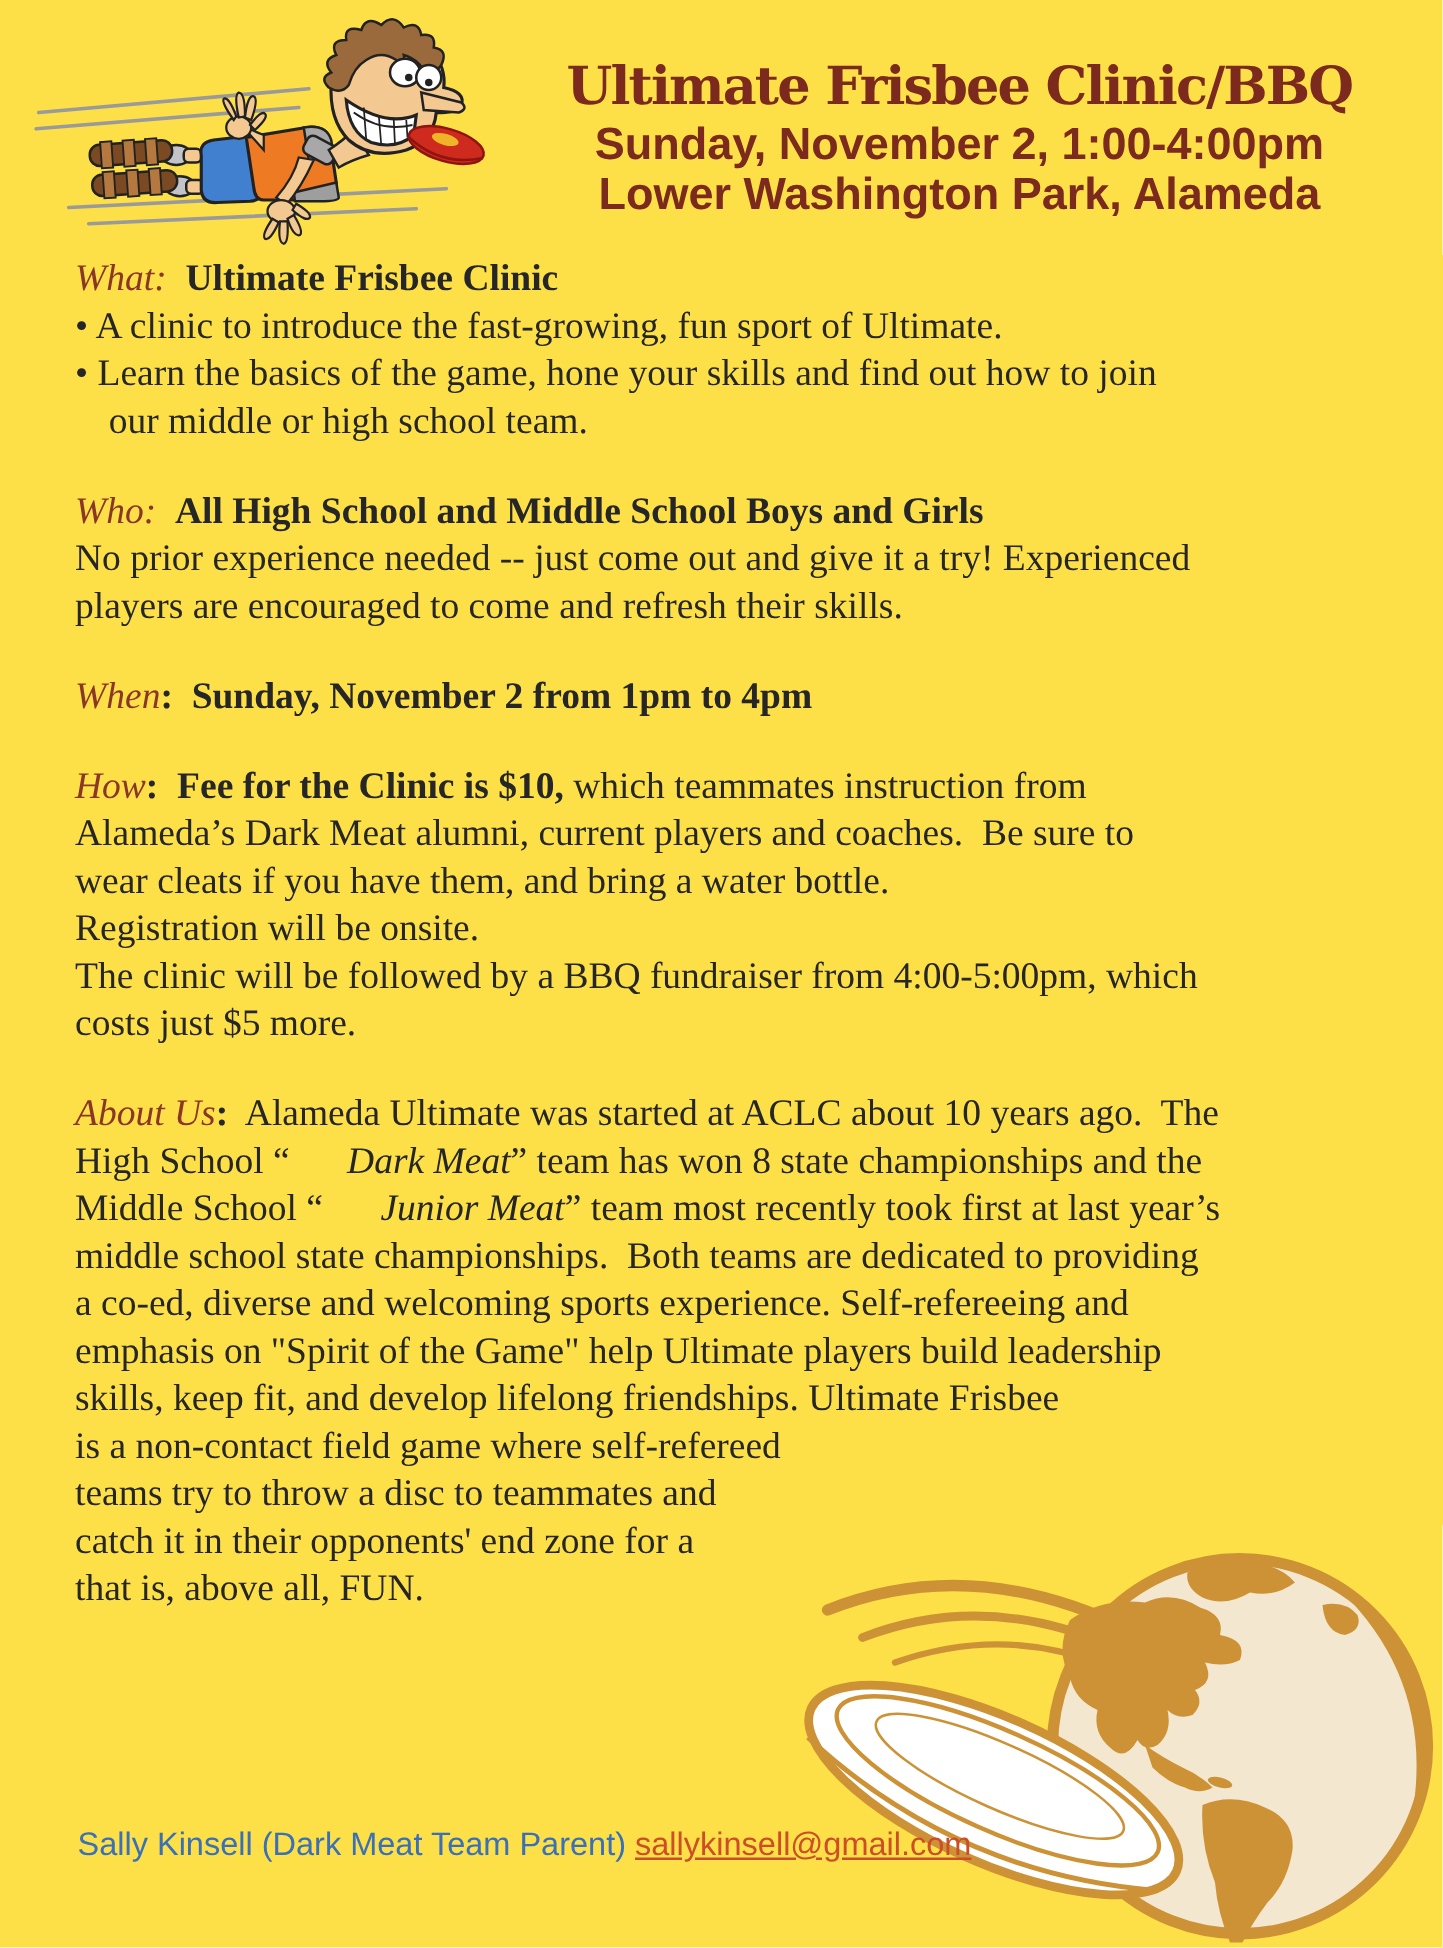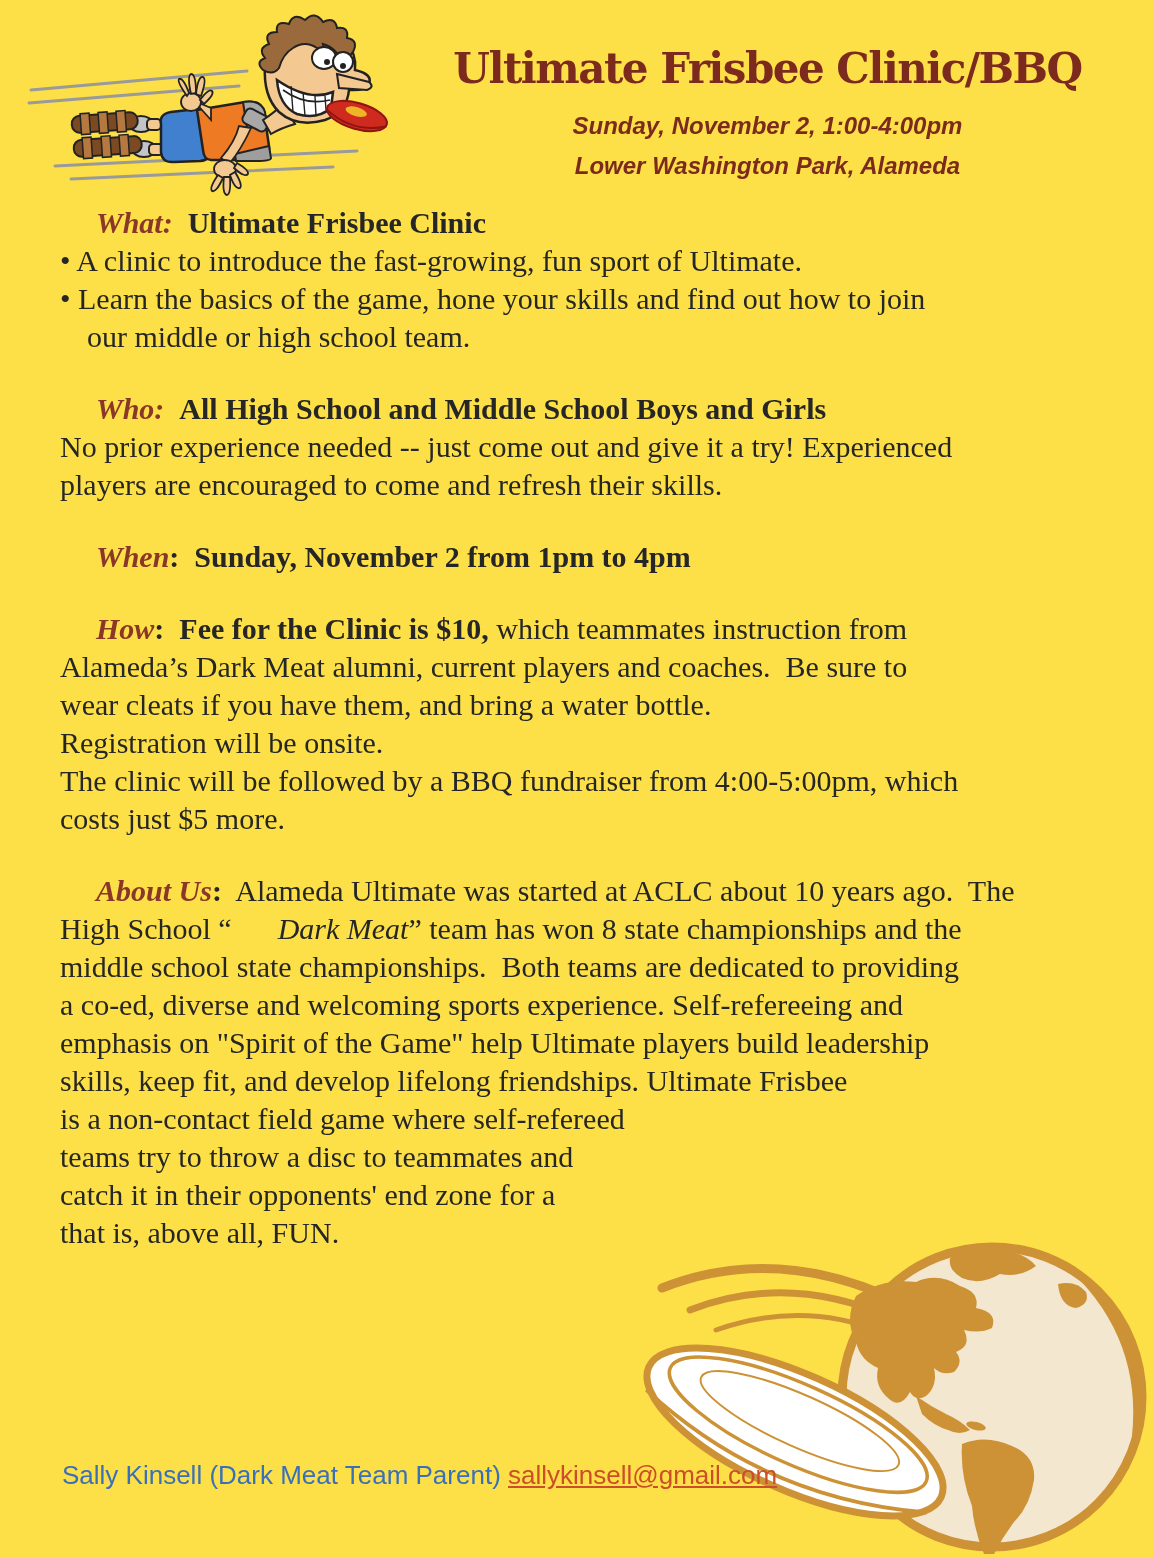--- a/index.html
+++ b/index.html
@@ -10,34 +10,34 @@
   
   .header-block {
     position:absolute; left:415px; top:46px; width:705px; text-align:center;
   }
   .flyer-title {
     margin:0; font-family:"DejaVu Serif", serif; font-weight:bold;
     font-size:42px; letter-spacing:-1.5px; line-height:1.08; color:#7b2a1d;
   }
   .flyer-subtitle {
     font-family:"Liberation Sans", sans-serif; font-weight:bold;
-    font-size:24px; line-height:40px; color:#7b2a1d; margin-top:15px;font-style:italic;
+    font-size:36px; line-height:40px; color:#7b2a1d; margin-top:4px;
   }
   
   .mascot { position:absolute; left:25px; top:8px; z-index:1; }
   
   .content {
     position:absolute; left:60px; top:204px; width:1062px; z-index:2;
     font-size:30px; line-height:38px; color:#262626;
   }
   .section { margin:0 0 34px 0; }
   .section:last-child { margin-bottom:0; }
   .line { white-space:pre; }
   .line.ind { padding-left:27px; }
-  .run-label { color:#8b3727; font-weight:bold; font-style:italic;margin-left:36px; }
+  .run-label { color:#8b3727; font-weight:normal; font-style:italic; }
   .run-colon { color:#262626; font-weight:bold; }
   .run-b { font-weight:bold; }
   .run-i { font-style:italic;margin-left:46px; }
   
   .contacts {
     position:absolute; left:62px; top:1460px; z-index:3;
     font-family:"Liberation Sans", sans-serif; font-size:26px; line-height:31px;
   }
   .contact-name { color:#3a70b8; }
   .contact-link { color:#cc4e28; text-decoration:underline; cursor:pointer; }
@@ -155,20 +155,21 @@
         <div class="line"><span class="run-label">How</span><span class="run-colon">:</span><span>  </span><span class="run-b">Fee for the Clinic is $10,</span><span> which teammates instruction from</span></div>
         <div class="line"><span>Alameda’s Dark Meat alumni, current players and coaches.  Be sure to</span></div>
         <div class="line"><span>wear cleats if you have them, and bring a water bottle.</span></div>
         <div class="line"><span>Registration will be onsite.</span></div>
         <div class="line"><span>The clinic will be followed by a BBQ fundraiser from 4:00-5:00pm, which</span></div>
         <div class="line"><span>costs just $5 more.</span></div>
       </div>
       <div class="section">
         <div class="line"><span class="run-label">About Us</span><span class="run-colon">:</span><span>  Alameda Ultimate was started at ACLC about 10 years ago.  The</span></div>
         <div class="line"><span>High School “</span><span class="run-i">Dark Meat</span><span>” team has won 8 state championships and the</span></div>
+        <div class="line"><span>Middle School “</span><span class="run-i">Junior Meat</span><span>” team most recently took first at last year’s</span></div>
         <div class="line"><span>middle school state championships.  Both teams are dedicated to providing</span></div>
         <div class="line"><span>a co-ed, diverse and welcoming sports experience. Self-refereeing and</span></div>
         <div class="line"><span>emphasis on "Spirit of the Game" help Ultimate players build leadership</span></div>
         <div class="line"><span>skills, keep fit, and develop lifelong friendships. Ultimate Frisbee</span></div>
         <div class="line"><span>is a non-contact field game where self-refereed</span></div>
         <div class="line"><span>teams try to throw a disc to teammates and</span></div>
         <div class="line"><span>catch it in their opponents' end zone for a</span></div>
         <div class="line"><span>that is, above all, FUN.</span></div>
       </div>
     </div>

